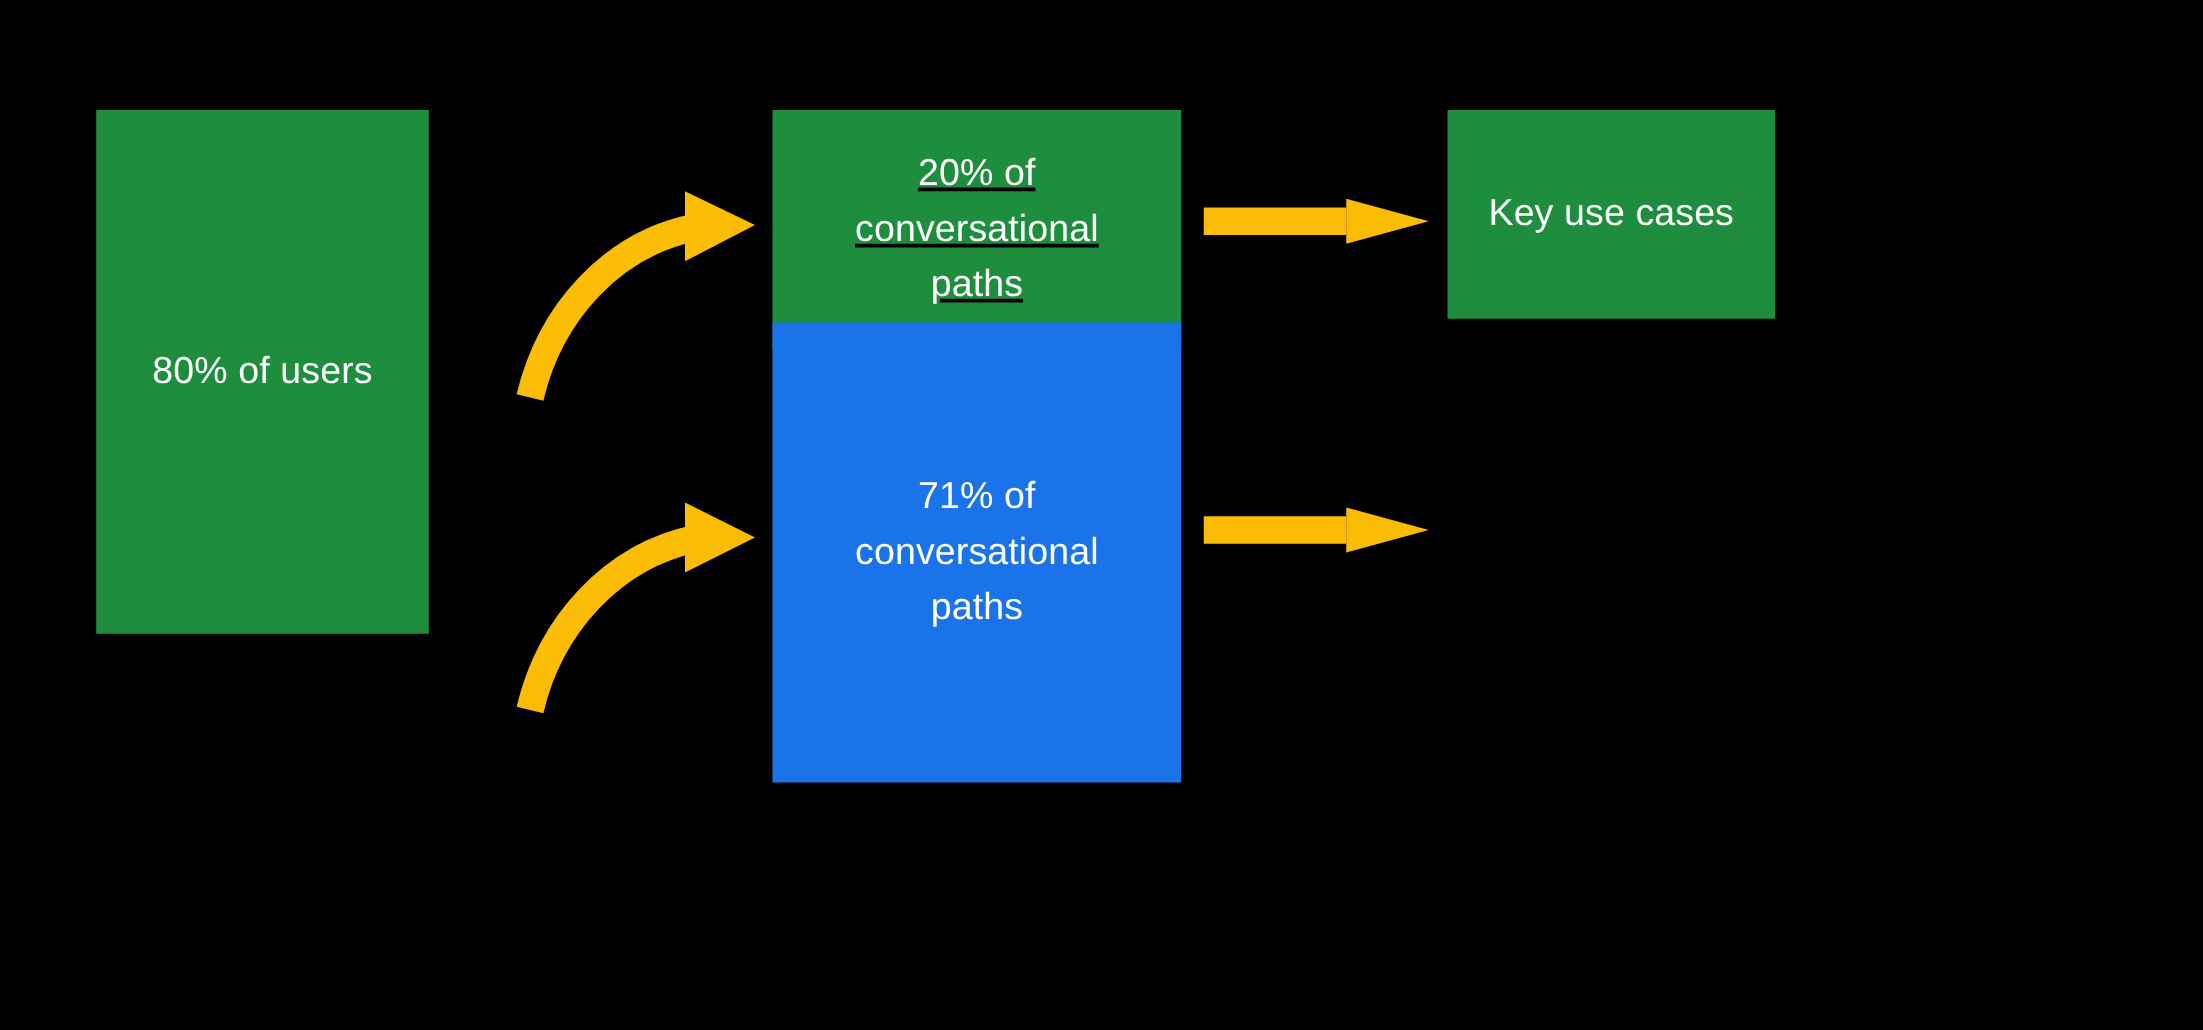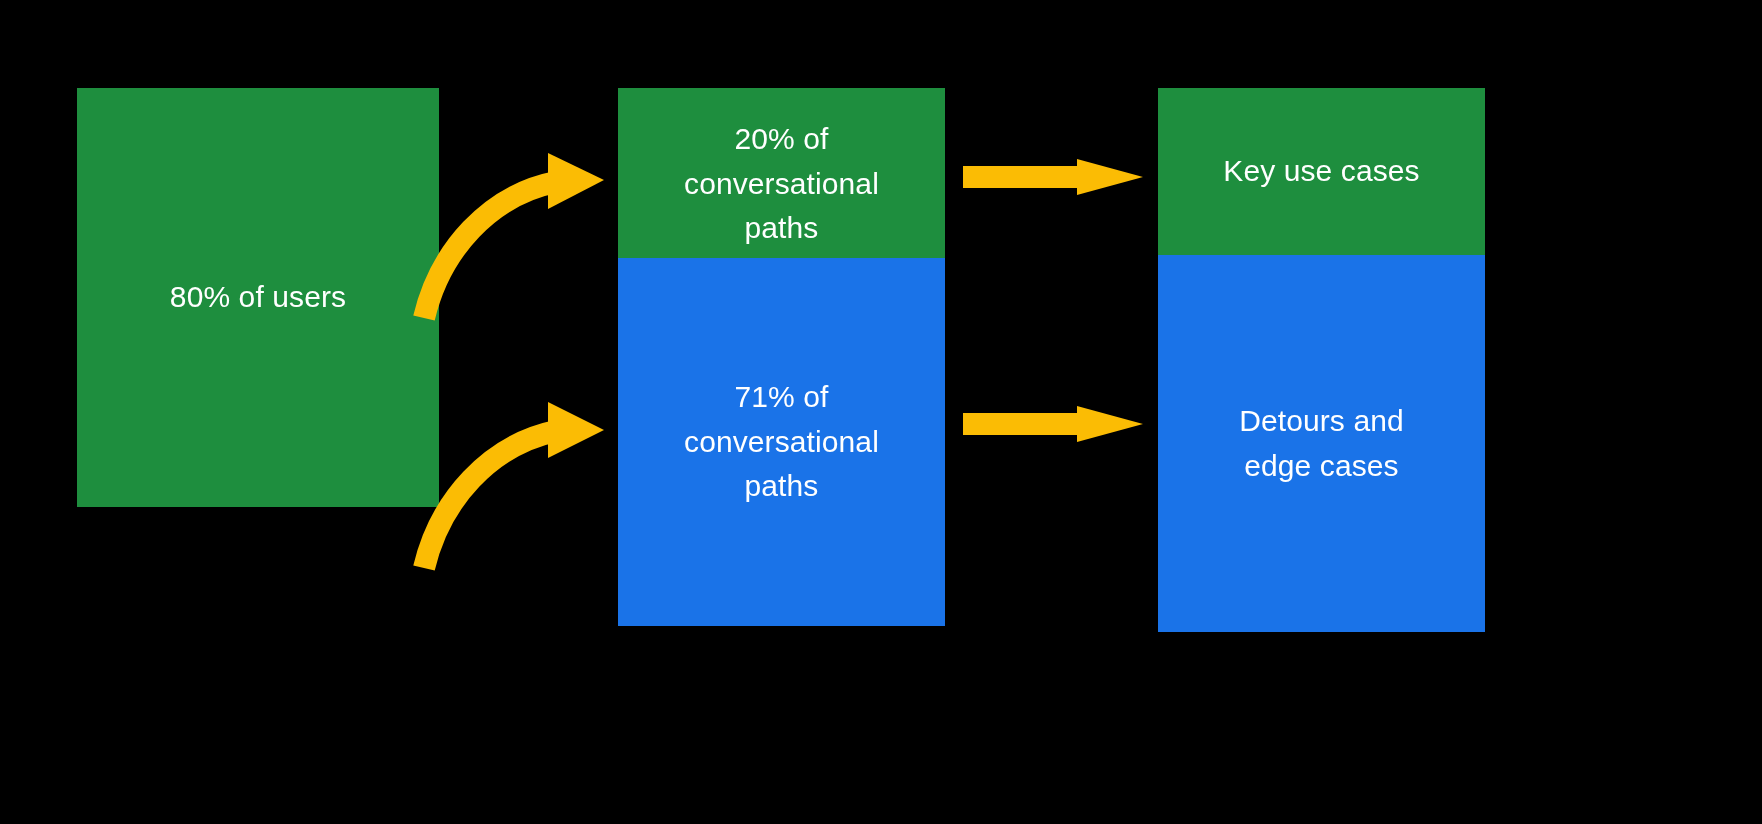--- a/index.html
+++ b/index.html
@@ -47,46 +47,42 @@
     height: 824px;
     pointer-events: none;
   }
   .arrow-layer svg { display: block; }
 </style>
 </head>
 <body>
 
 <div id="canvas">
 
-  <div class="column" style="left:77px; top:88px; width:362px; height:538px;border-radius:26px;">
+  <div class="column" style="left:77px; top:88px; width:266px; height:538px;border-radius:26px;">
     <div class="seg" style="top:0px; height:419px; background:#1E8E3E;">
       <span class="seg-label">80% of users</span>
     </div>
   </div>
 
   <div class="column" style="left:618px; top:88px; width:327px; height:538px;">
-    <div class="seg" style="top:0px; height:192px; background:#1E8E3E;">
+    <div class="seg" style="top:0px; height:192px; background:#1E8E3E;text-decoration:underline;">
       <span class="seg-label">20% of
 conversational
 paths</span>
     </div>
     <div class="seg" style="top:170px; height:368px; background:#1A73E8;">
       <span class="seg-label">71% of
 conversational
 paths</span>
     </div>
   </div>
 
-  <div class="column" style="left:1158px; top:88px; width:327px; height:544px;">
+  <div class="column" style="left:1158px; top:88px; width:262px; height:544px;">
     <div class="seg" style="top:0px; height:167px; background:#1E8E3E;">
       <span class="seg-label">Key use cases</span>
-    </div>
-    <div class="seg" style="top:167px; height:377px; background:#1A73E8;">
-      <span class="seg-label">Detours and
-edge cases</span>
     </div>
   </div>
 
   <div class="arrow-layer">
     <svg width="1762" height="824" viewBox="0 0 1762 824" xmlns="http://www.w3.org/2000/svg">
 
       <g>
         <path d="M 424 318 C 440 250 490 195 556 182" fill="none" stroke="#FBBC04" stroke-width="22" stroke-linecap="butt"></path>
         <path d="M 548 153 L 604 180 L 548 209 Z" fill="#FBBC04"></path>
       </g>

